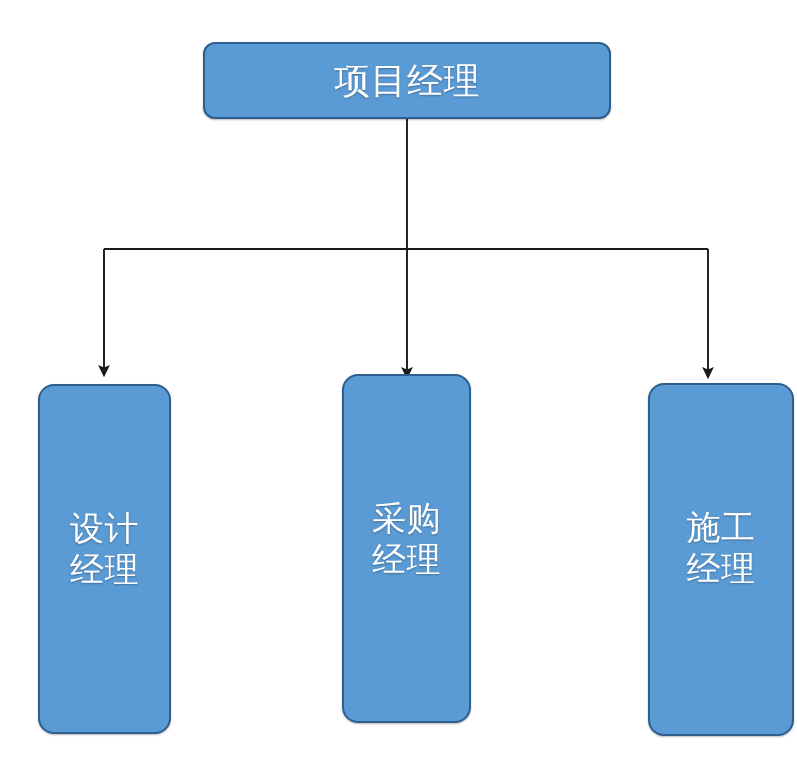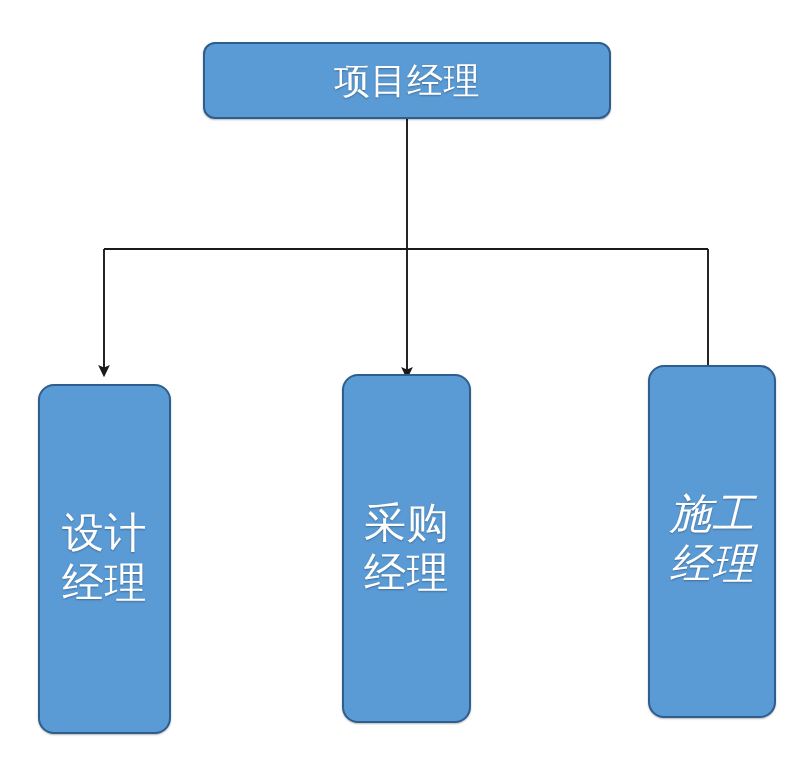--- a/index.html
+++ b/index.html
@@ -61,26 +61,26 @@
     font-size: 36px;
   }
   
   .node.child {
     top: 384px;
     height: 350px;
     border-radius: 16px;
     align-items: flex-start;
   }
   .node.child .node-label {
-    font-size: 42px;
+    font-size: 34px;
     margin-top: 122px;
   }
   .node.child-1 { left: 38px;  width: 133px; }
   .node.child-2 { left: 342px; width: 129px; height: 349px; top: 374px; }
-  .node.child-3 { left: 648px; width: 128px; height: 353px; top: 365px; font-style: italic; }
+  .node.child-3 { left: 648px; width: 146px; height: 353px; top: 383px; }
 </style>
 </head>
 <body>
 
 <div id="canvas">
 
   <svg id="connectors" viewBox="0 0 797 767">
     <defs>
       <marker id="arrowhead" markerWidth="7" markerHeight="7" refX="3.1" refY="3.3" orient="auto" markerUnits="strokeWidth">
         <path d="M0,0.2 L6.4,3.3 L0,6.4 L1.25,3.3 Z" fill="#1A1A1A"></path>

